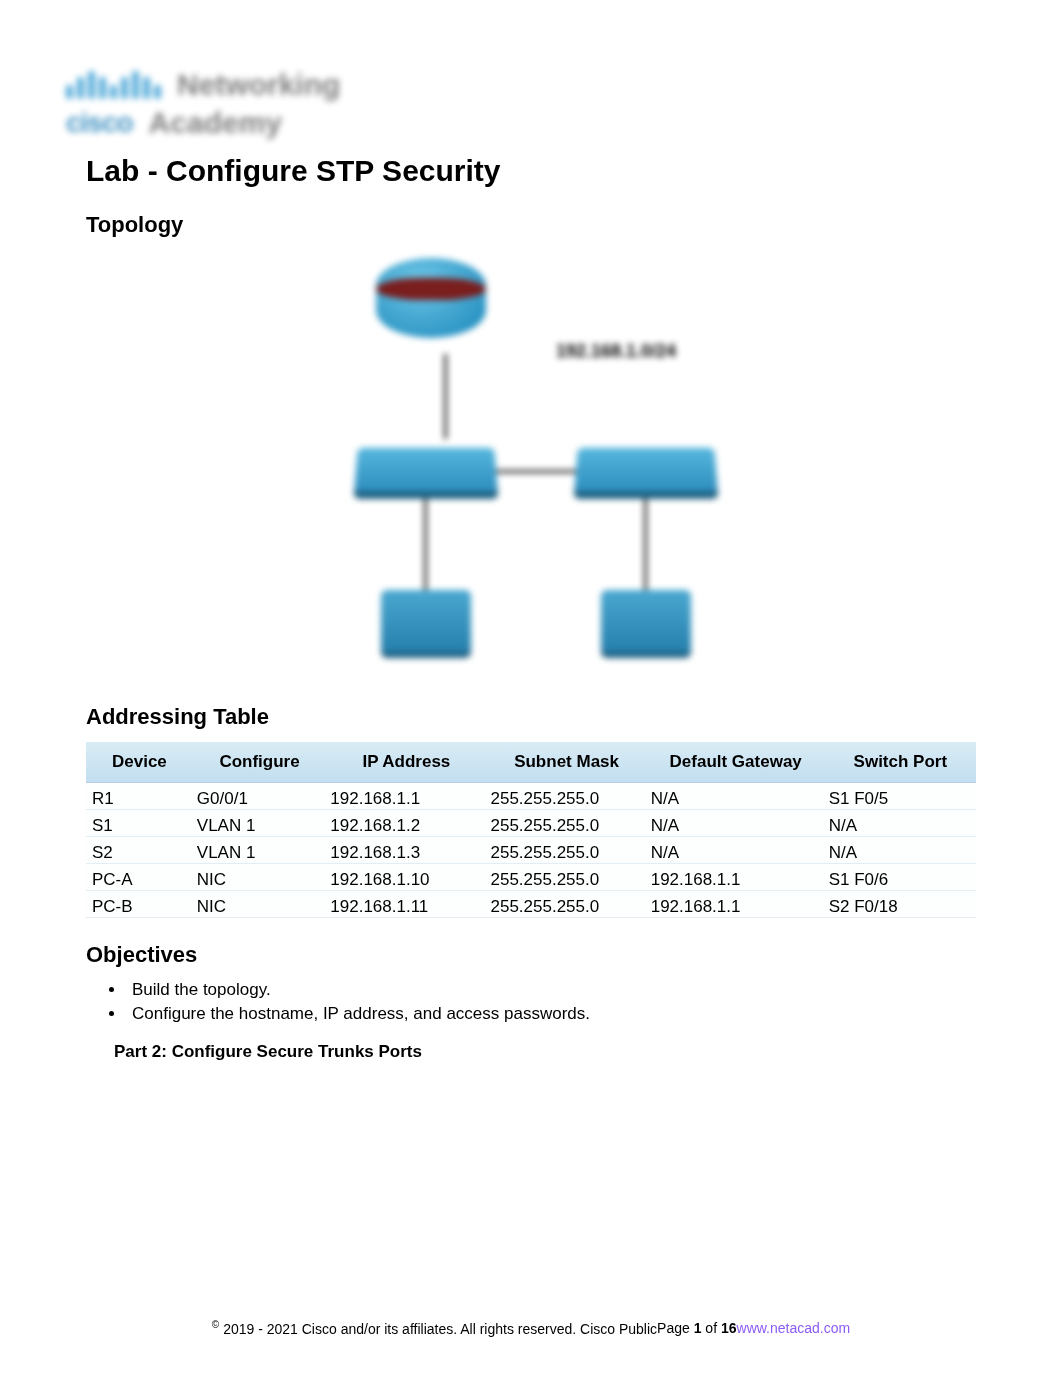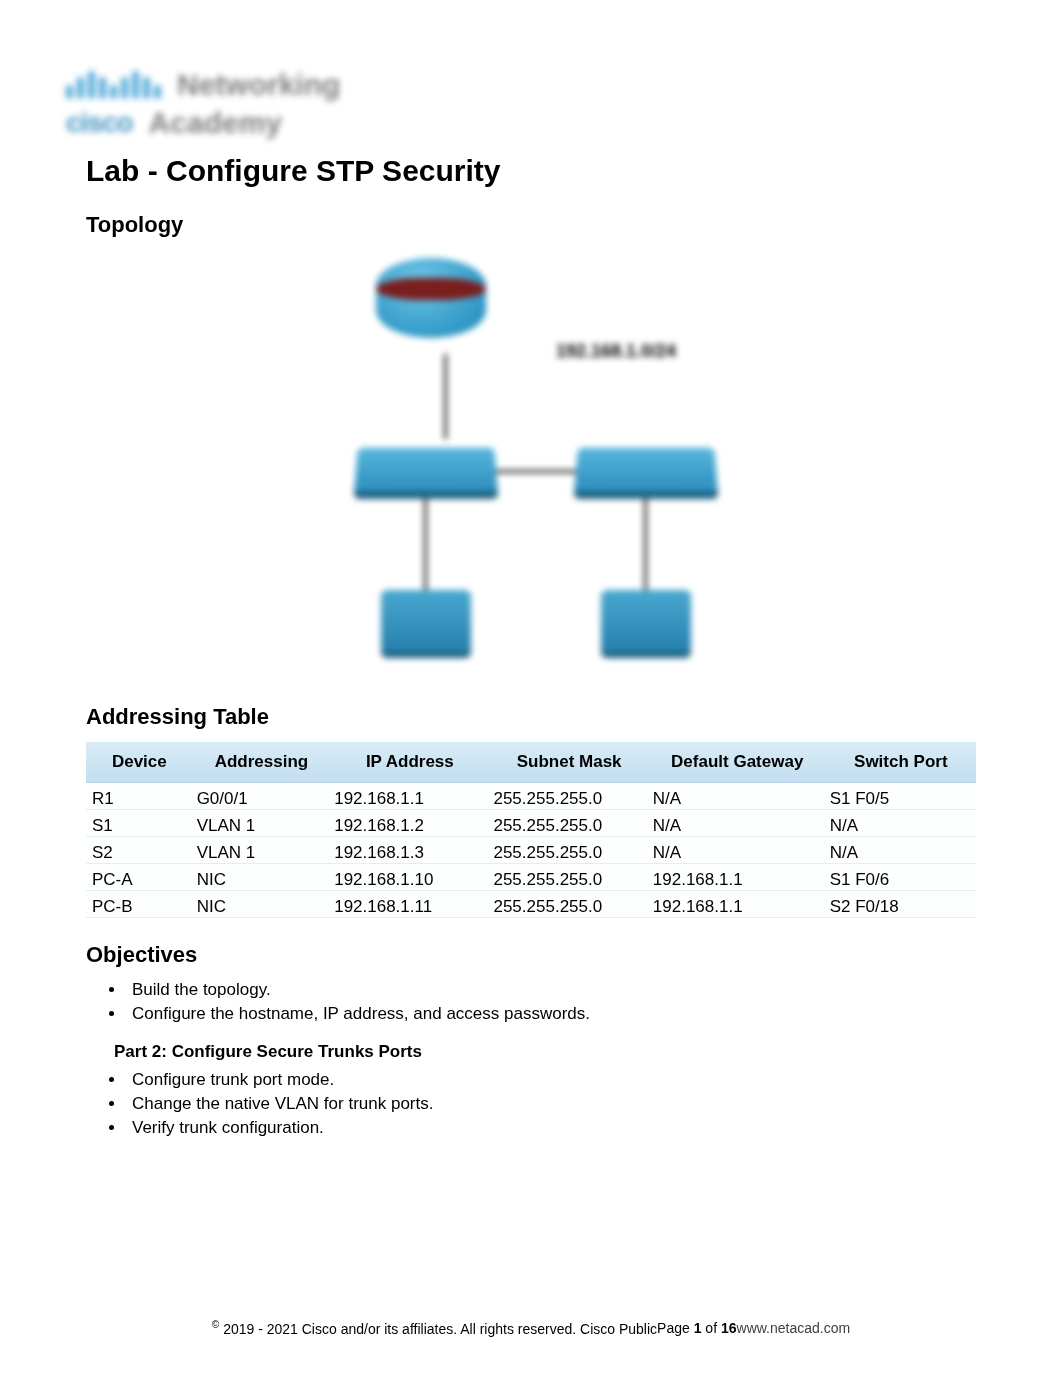--- a/index.html
+++ b/index.html
@@ -183,21 +183,21 @@
     font-size: 14px;
     display: flex;
     justify-content: center;
     align-items: center;
   }
   .footer .copyright-symbol {
     vertical-align: super;
     font-size: 10px;
   }
   .footer-link {
-    color: #404040;
+    color: #8b5cf6;
     text-decoration: none;
   }
 </style>
 </head>
 <body>
 
 <div class="page">
 
   <div class="logo">
     <div class="logo-row1">
@@ -251,21 +251,21 @@
       <col style="width:12%">
       <col style="width:15%">
       <col style="width:18%">
       <col style="width:18%">
       <col style="width:20%">
       <col style="width:17%">
     </colgroup>
     <thead>
       <tr>
         <th>Device</th>
-        <th>Addressing</th>
+        <th>Configure</th>
         <th>IP Address</th>
         <th>Subnet Mask</th>
         <th>Default Gateway</th>
         <th>Switch Port</th>
       </tr>
     </thead>
     <tbody>
       <tr>
         <td>R1</td>
         <td>G0/0/1</td>
@@ -310,25 +310,20 @@
   </table>
 
   <h2 class="section">Objectives</h2>
 
   <ul class="obj-list">
     <li>Build the topology.</li>
     <li>Configure the hostname, IP address, and access passwords.</li>
   </ul>
 
   <div class="obj-sub">Part 2: Configure Secure Trunks Ports</div>
-  <ul class="obj-list">
-    <li>Configure trunk port mode.</li>
-    <li>Change the native VLAN for trunk ports.</li>
-    <li>Verify trunk configuration.</li>
-  </ul>
 
   <div class="footer">
     <div>
       <span class="copyright-symbol">©</span>
       <span>2019 - 2021 Cisco and/or its affiliates. All rights reserved. Cisco Public</span>
     </div>
     <div>
       <span>Page</span>
       <b>1</b>
       <span>of</span>

